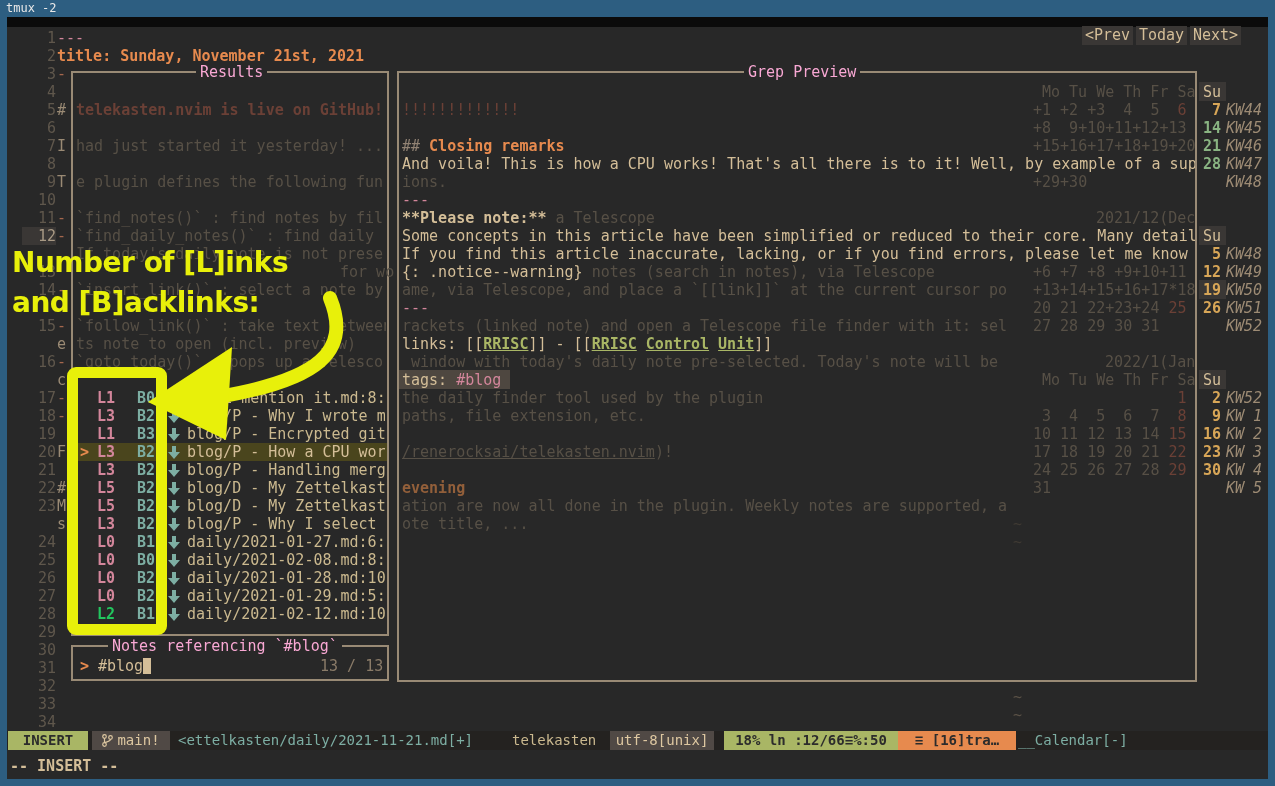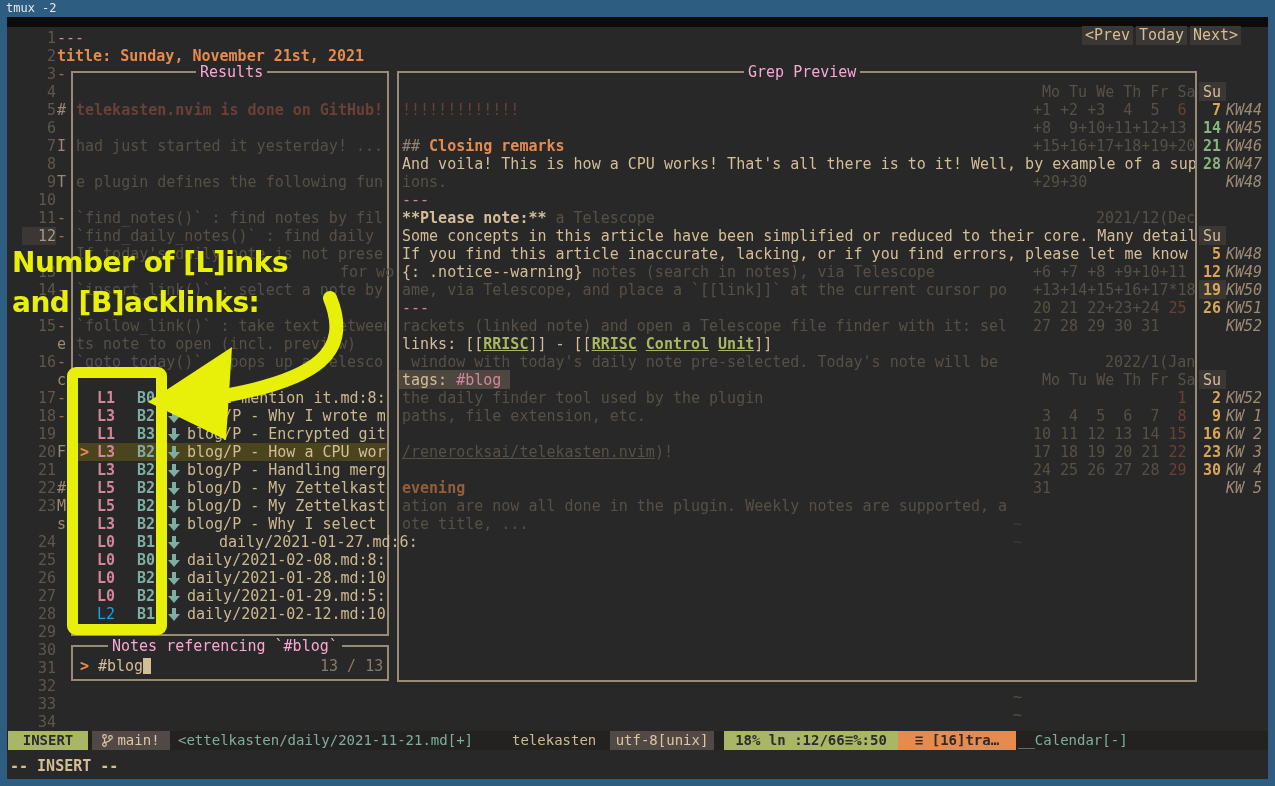--- a/index.html
+++ b/index.html
@@ -96,21 +96,21 @@
       <div class="run" style="position: absolute; left: 22px; top: 587px; width: 34px; overflow: hidden; text-align: right;"><span style="color: rgb(95, 87, 76);">27</span></div>
       <div class="run" style="position: absolute; left: 22px; top: 605px; width: 34px; overflow: hidden; text-align: right;"><span style="color: rgb(95, 87, 76);">28</span></div>
       <div class="run" style="position: absolute; left: 22px; top: 623px; width: 34px; overflow: hidden; text-align: right;"><span style="color: rgb(95, 87, 76);">29</span></div>
       <div class="run" style="position: absolute; left: 22px; top: 641px; width: 34px; overflow: hidden; text-align: right;"><span style="color: rgb(95, 87, 76);">30</span></div>
       <div class="run" style="position: absolute; left: 22px; top: 659px; width: 34px; overflow: hidden; text-align: right;"><span style="color: rgb(95, 87, 76);">31</span></div>
       <div class="run" style="position: absolute; left: 22px; top: 677px; width: 34px; overflow: hidden; text-align: right;"><span style="color: rgb(95, 87, 76);">32</span></div>
       <div class="run" style="position: absolute; left: 22px; top: 695px; width: 34px; overflow: hidden; text-align: right;"><span style="color: rgb(95, 87, 76);">33</span></div>
       <div class="run" style="position: absolute; left: 22px; top: 713px; width: 34px; overflow: hidden; text-align: right;"><span style="color: rgb(95, 87, 76);">34</span></div>
       <div class="run" style="position: absolute; left: 57px; top: 29px;"><span style="color: rgb(211, 134, 155);">---</span></div>
       <div class="run" style="position: absolute; left: 57px; top: 47px;"><span style="color: rgb(231, 138, 78); font-weight: bold;">title: Sunday, November 21st, 2021</span></div>
-      <div class="run" style="position: absolute; left: 76px; top: 101px; width: 310px; overflow: hidden;"><span style="color: rgb(107, 64, 54); font-weight: bold;">telekasten.nvim is done on GitHub!</span></div>
+      <div class="run" style="position: absolute; left: 76px; top: 101px; width: 310px; overflow: hidden;"><span style="color: rgb(107, 64, 54); font-weight: bold;">telekasten.nvim is live on GitHub!</span></div>
       <div class="run" style="position: absolute; left: 76px; top: 137px; width: 310px; overflow: hidden;"><span style="color: rgb(87, 80, 70);">had just started it yesterday! ...</span></div>
       <div class="run" style="position: absolute; left: 76px; top: 173px; width: 310px; overflow: hidden;"><span style="color: rgb(87, 80, 70);">e plugin defines the following fun</span></div>
       <div class="run" style="position: absolute; left: 76px; top: 209px; width: 310px; overflow: hidden;"><span style="color: rgb(87, 80, 70);">`find_notes()` : find notes by fil</span></div>
       <div class="run" style="position: absolute; left: 76px; top: 227px; width: 310px; overflow: hidden;"><span style="color: rgb(87, 80, 70);">`find_daily_notes()` : find daily</span></div>
       <div class="run" style="position: absolute; left: 76px; top: 245px; width: 310px; overflow: hidden;"><span style="color: rgb(87, 80, 70);">If today's daily note is not prese</span></div>
       <div class="run" style="position: absolute; left: 340px; top: 263px;"><span style="color: rgb(87, 80, 70);">for wo</span></div>
       <div class="run" style="position: absolute; left: 76px; top: 281px; width: 310px; overflow: hidden;"><span style="color: rgb(87, 80, 70);">`insert_link()` : select a note by</span></div>
       <div class="run" style="position: absolute; left: 76px; top: 317px; width: 310px; overflow: hidden;"><span style="color: rgb(87, 80, 70);">`follow_link()` : take text between</span></div>
       <div class="run" style="position: absolute; left: 76px; top: 335px; width: 310px; overflow: hidden;"><span style="color: rgb(87, 80, 70);">ts note to open (incl. preview)</span></div>
       <div class="run" style="position: absolute; left: 76px; top: 353px; width: 310px; overflow: hidden;"><span style="color: rgb(87, 80, 70);">`goto_today()` : pops up a Telesco</span></div>
@@ -178,21 +178,21 @@
             <path d="M4 0h4v6h4l-6 7-6-7h4z" fill="#7daea3"></path>
           </svg></div>
         <div class="run" style="position: absolute; left: 114px; top: 0px; width: 198px; overflow: hidden;"><span style="color: rgb(203, 185, 143);">blog/P - Why I select</span></div>
       </div>
       <div style="position: absolute; left: 73px; top: 533px; width: 314px; height: 18px;">
         <div class="run" style="position: absolute; left: 24px; top: 0px;"><span style="color: rgb(211, 134, 155); font-weight: bold;">L0</span></div>
         <div class="run" style="position: absolute; left: 64px; top: 0px;"><span style="color: rgb(125, 174, 163); font-weight: bold;">B1</span></div>
         <div style="position: absolute; left: 95px; top: 2px;"><svg width="12" height="14" viewBox="0 0 12 14">
             <path d="M4 0h4v6h4l-6 7-6-7h4z" fill="#7daea3"></path>
           </svg></div>
-        <div class="run" style="position: absolute; left: 114px; top: 0px; width: 198px; overflow: hidden; margin-left: 32px;"><span style="color: rgb(203, 185, 143);">daily/2021-01-27.md:6:</span></div>
+        <div class="run" style="position: absolute; left: 114px; top: 0px; width: 198px; overflow: hidden;"><span style="color: rgb(203, 185, 143);">daily/2021-01-27.md:6:</span></div>
       </div>
       <div style="position: absolute; left: 73px; top: 551px; width: 314px; height: 18px;">
         <div class="run" style="position: absolute; left: 24px; top: 0px;"><span style="color: rgb(211, 134, 155); font-weight: bold;">L0</span></div>
         <div class="run" style="position: absolute; left: 64px; top: 0px;"><span style="color: rgb(125, 174, 163); font-weight: bold;">B0</span></div>
         <div style="position: absolute; left: 95px; top: 2px;"><svg width="12" height="14" viewBox="0 0 12 14">
             <path d="M4 0h4v6h4l-6 7-6-7h4z" fill="#7daea3"></path>
           </svg></div>
         <div class="run" style="position: absolute; left: 114px; top: 0px; width: 198px; overflow: hidden;"><span style="color: rgb(203, 185, 143);">daily/2021-02-08.md:8:</span></div>
       </div>
       <div style="position: absolute; left: 73px; top: 569px; width: 314px; height: 18px;">
@@ -205,21 +205,21 @@
       </div>
       <div style="position: absolute; left: 73px; top: 587px; width: 314px; height: 18px;">
         <div class="run" style="position: absolute; left: 24px; top: 0px;"><span style="color: rgb(211, 134, 155); font-weight: bold;">L0</span></div>
         <div class="run" style="position: absolute; left: 64px; top: 0px;"><span style="color: rgb(125, 174, 163); font-weight: bold;">B2</span></div>
         <div style="position: absolute; left: 95px; top: 2px;"><svg width="12" height="14" viewBox="0 0 12 14">
             <path d="M4 0h4v6h4l-6 7-6-7h4z" fill="#7daea3"></path>
           </svg></div>
         <div class="run" style="position: absolute; left: 114px; top: 0px; width: 198px; overflow: hidden;"><span style="color: rgb(203, 185, 143);">daily/2021-01-29.md:5:</span></div>
       </div>
       <div style="position: absolute; left: 73px; top: 605px; width: 314px; height: 18px;">
-        <div class="run" style="position: absolute; left: 24px; top: 0px;"><span style="color: #0ea5e9; font-weight: normal;">L2</span></div>
+        <div class="run" style="position: absolute; left: 24px; top: 0px;"><span style="color: #22c55e; font-weight: bold;">L2</span></div>
         <div class="run" style="position: absolute; left: 64px; top: 0px;"><span style="color: rgb(125, 174, 163); font-weight: bold;">B1</span></div>
         <div style="position: absolute; left: 95px; top: 2px;"><svg width="12" height="14" viewBox="0 0 12 14">
             <path d="M4 0h4v6h4l-6 7-6-7h4z" fill="#7daea3"></path>
           </svg></div>
         <div class="run" style="position: absolute; left: 114px; top: 0px; width: 198px; overflow: hidden;"><span style="color: rgb(203, 185, 143);">daily/2021-02-12.md:10</span></div>
       </div>
       <div class="run" style="position: absolute; left: 402px; top: 101px; width: 793px; overflow: hidden;"><span style="color: rgb(107, 64, 54);">!!!!!!!!!!!!!</span></div>
       <div class="run" style="position: absolute; left: 402px; top: 137px; width: 793px; overflow: hidden;"><span style="color: rgb(146, 131, 116);">## </span><span style="color: rgb(231, 138, 78); font-weight: bold;">Closing remarks</span></div>
       <div class="run" style="position: absolute; left: 402px; top: 155px; width: 793px; overflow: hidden;"><span style="color: rgb(212, 190, 152);">And voila! This is how a CPU works! That's all there is to it! Well, by example of a sup</span></div>
       <div class="run" style="position: absolute; left: 402px; top: 173px; width: 793px; overflow: hidden;"><span style="color: rgb(87, 80, 70);">ions.</span></div>

